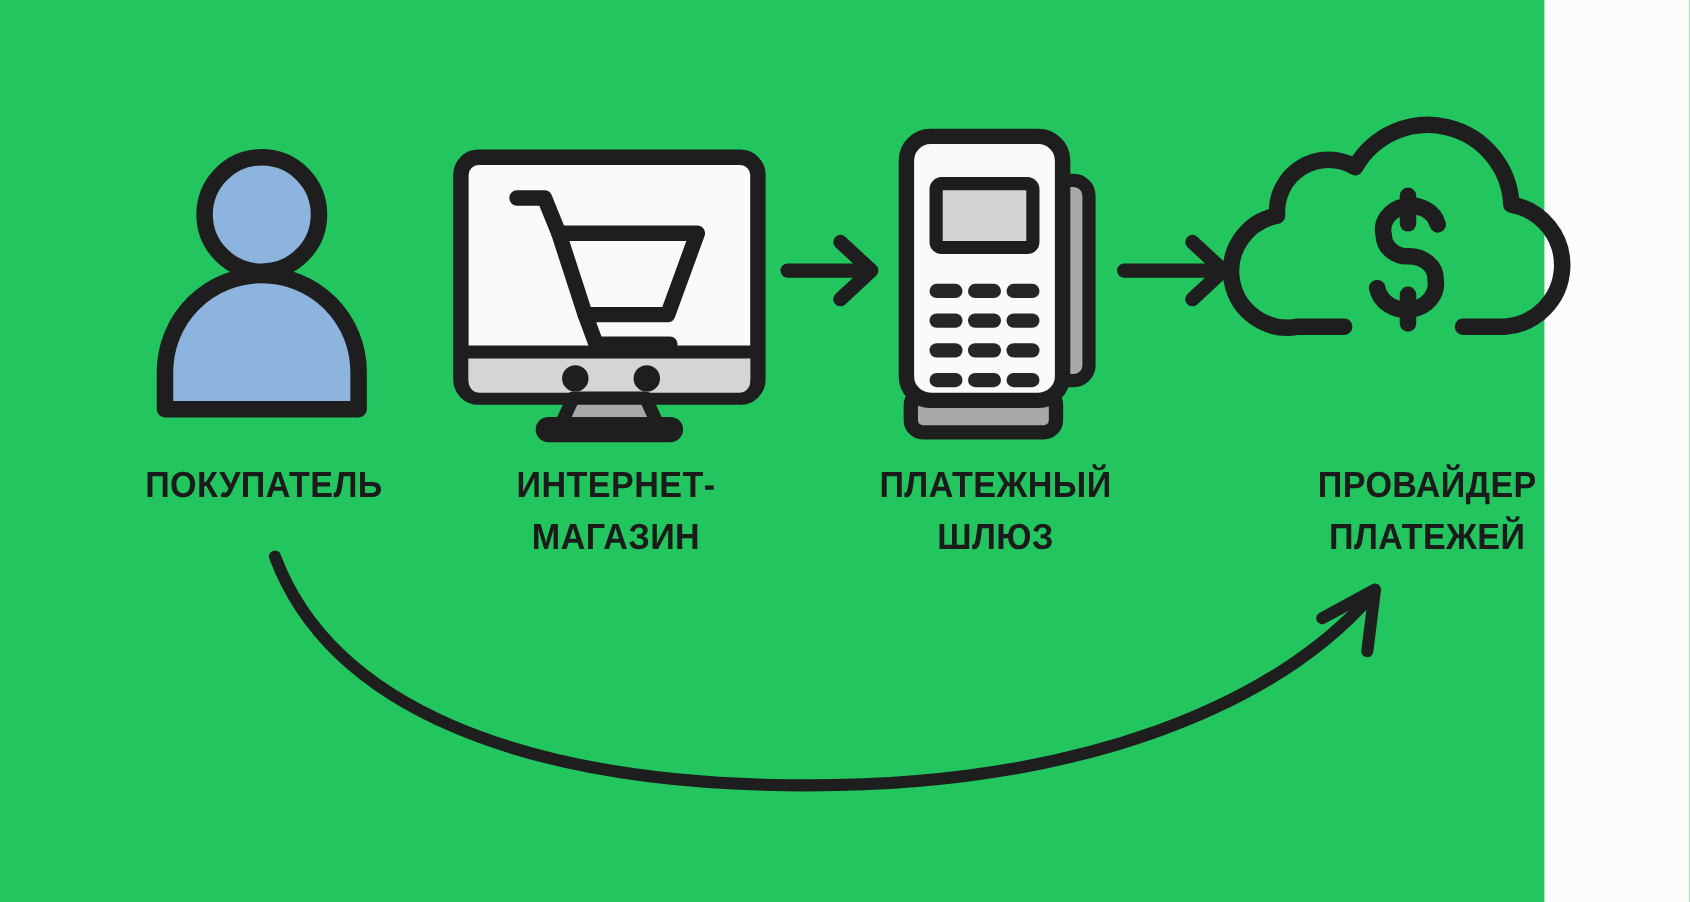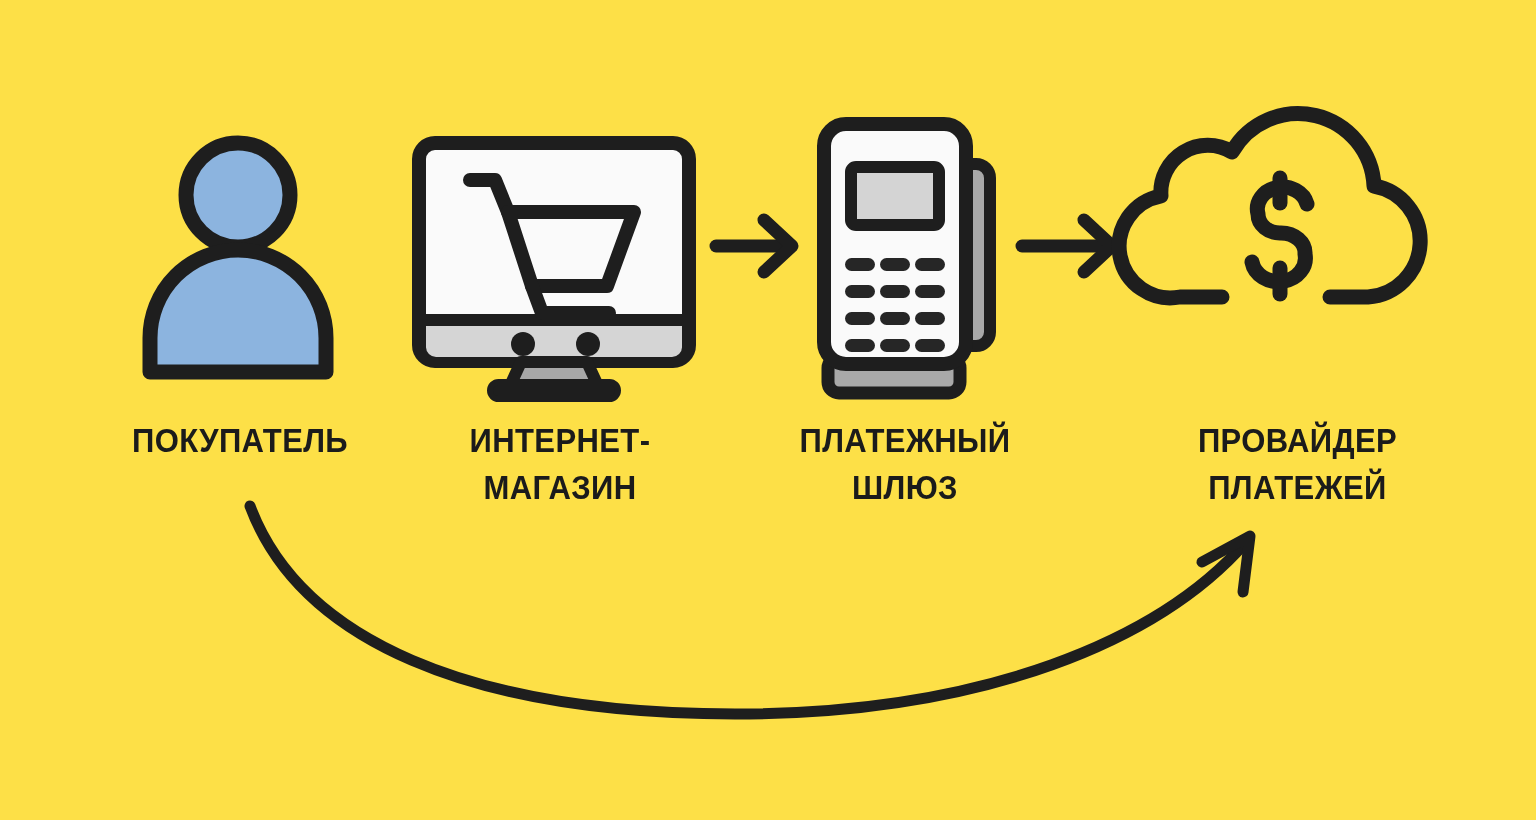--- a/index.html
+++ b/index.html
@@ -8,23 +8,23 @@
   }
   body {
     width: 1536px;
     height: 820px;
     background: #fcfcfa;
     font-family: "Liberation Sans", "DejaVu Sans", sans-serif;
     overflow: hidden;
   }
   #stage {
     position: relative;
-    width: 1536px;
+    width: 1404px;
     height: 820px;
-    background: #fde047;
+    background: #22c55e;
   }
   #flow-svg {
     position: absolute;
     left: 0;
     top: 0;
     width: 1536px;
     height: 820px;
     display: block;
   }
   .node-label {

